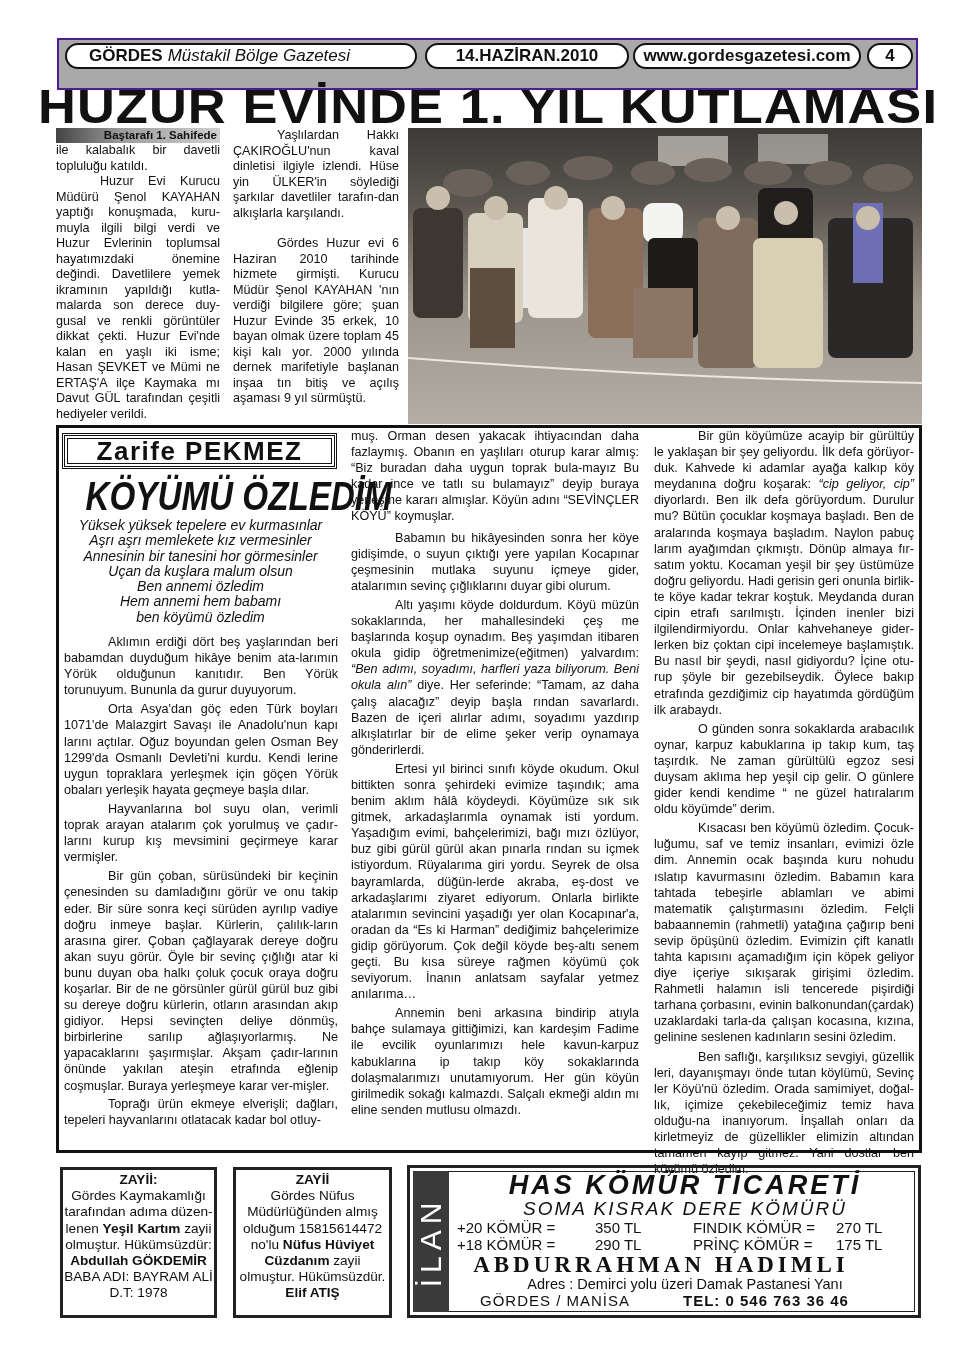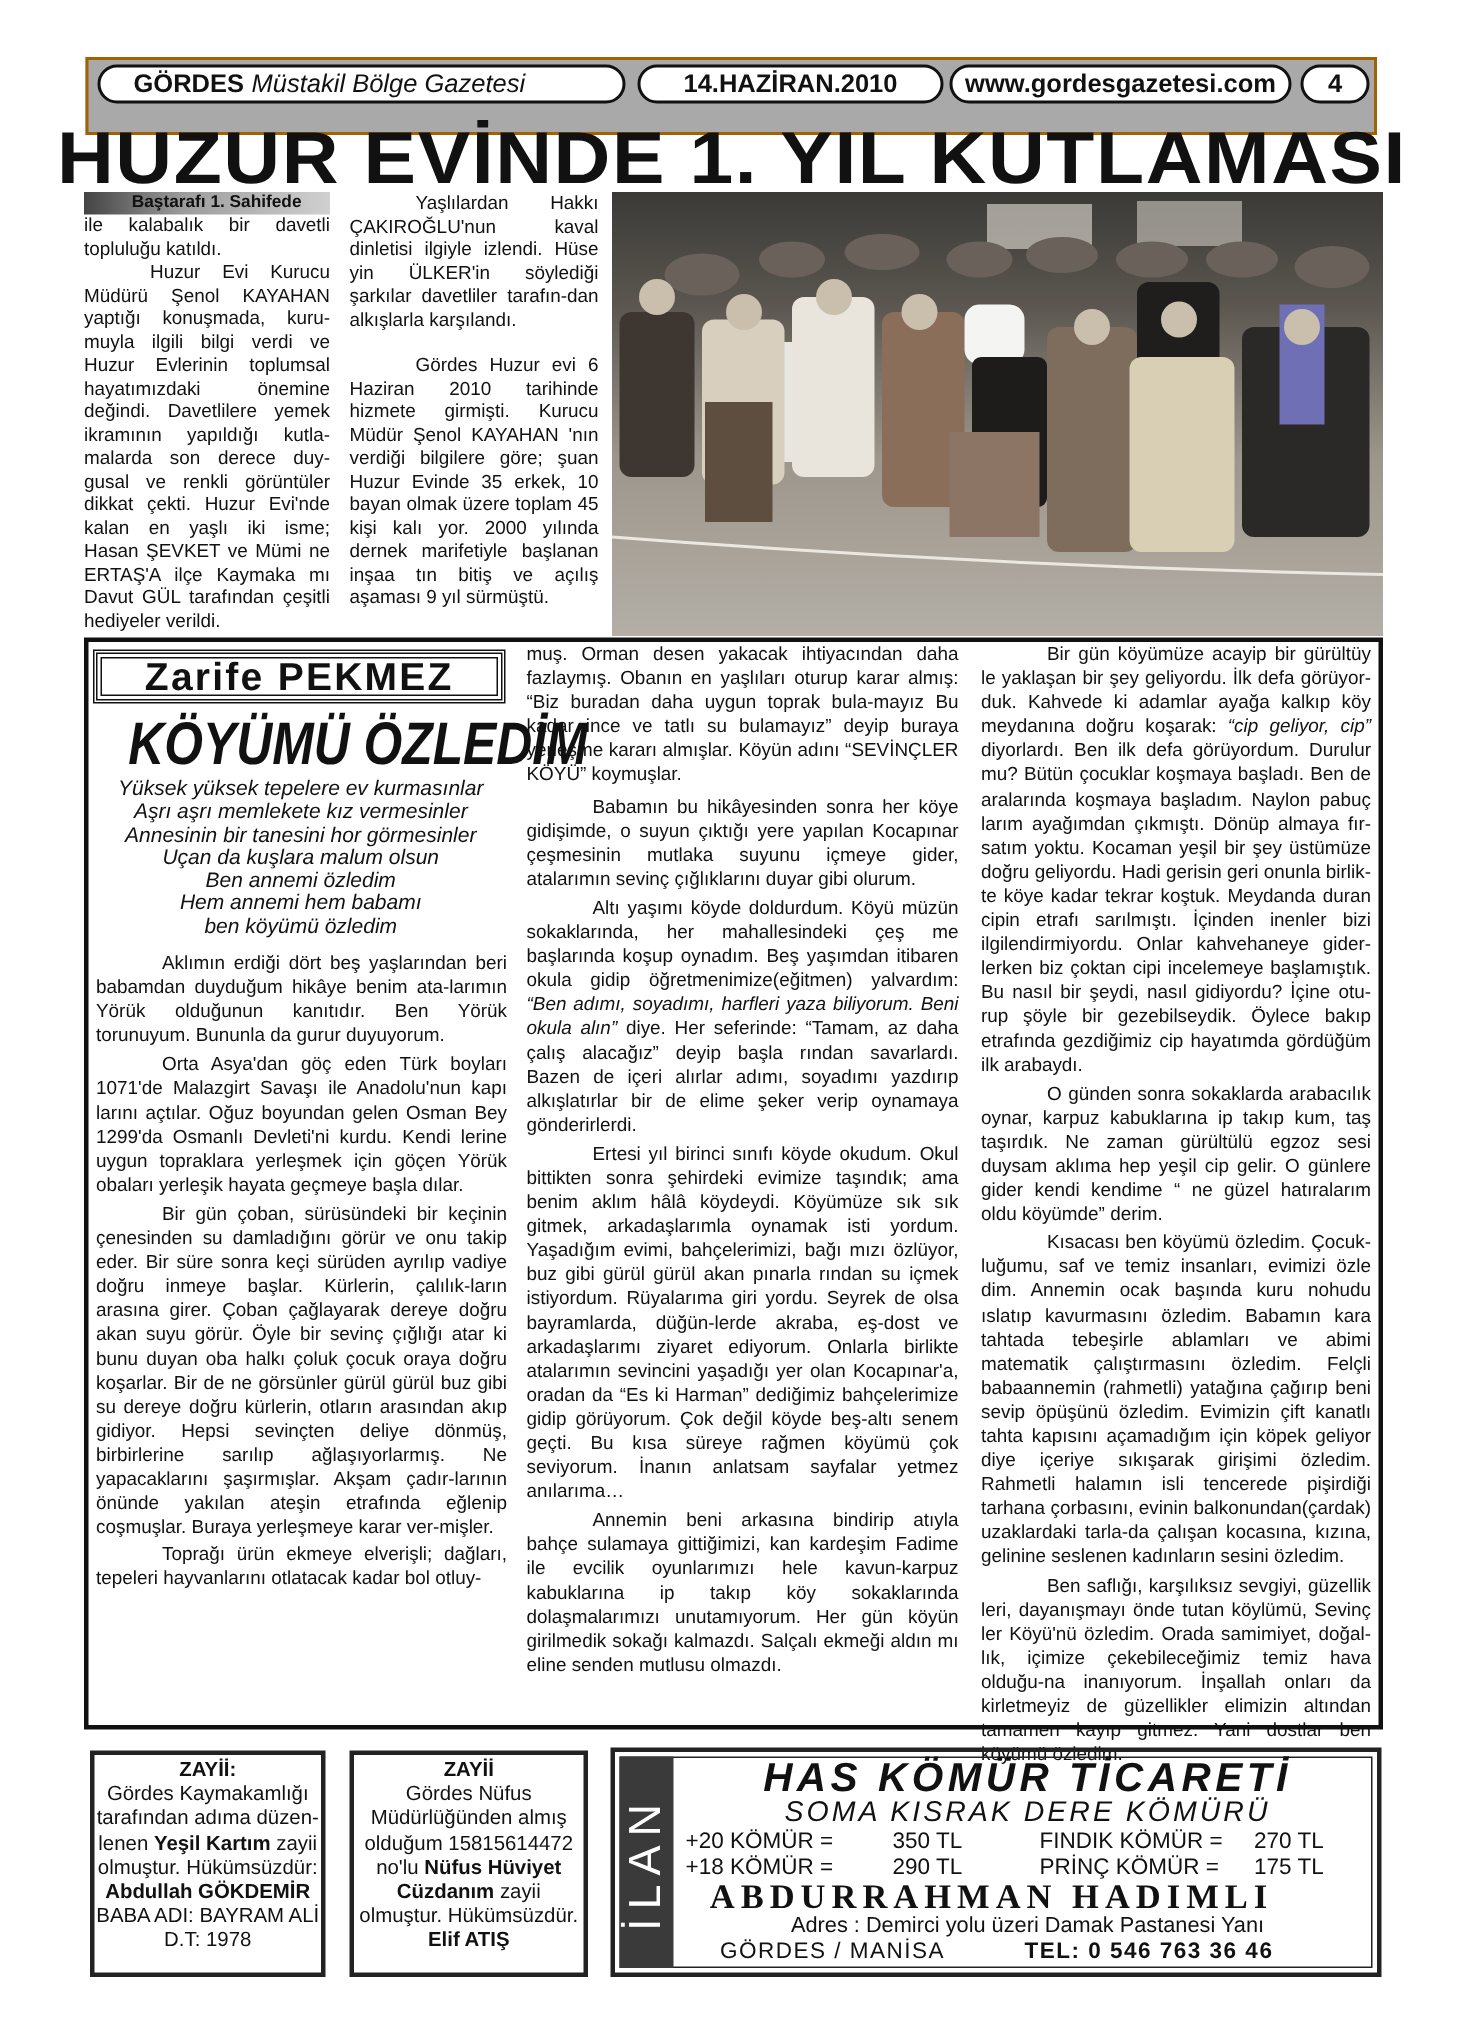--- a/index.html
+++ b/index.html
@@ -1,30 +1,30 @@
 <!DOCTYPE html>
 <html><head>
 <meta charset="utf-8">
 <style>
   html, body { margin:0; padding:0; background:#ffffff; }
   body { width:975px; height:1350px; position:relative; overflow:hidden; font-family:"Liberation Sans", sans-serif; color:#111; }
   .abs { position:absolute; }
 
   
-  .header-bar { left:57px; top:38px; width:861px; height:52px; background:#a9a9a9; border:2px solid #a16207; box-sizing:border-box; }
+  .header-bar { left:57px; top:38px; width:861px; height:52px; background:#a9a9a9; border:2px solid #4c1d95; box-sizing:border-box; }
   .pill { position:absolute; top:3px; height:26px; background:#fff; border:2px solid #111; border-radius:14px; box-sizing:border-box; display:flex; align-items:center; justify-content:center; font-size:17px; font-weight:bold; white-space:nowrap; }
   .pill .it { font-style:italic; font-weight:normal; margin-left:5px; }
 
   .headline { left:58px; top:80px; width:860px; text-align:center; font-size:49px; font-weight:bold; letter-spacing:1px; line-height:52px; white-space:nowrap; transform:scaleX(1.07); transform-origin:center; }
 
   
   .col { font-size:12.6px; line-height:15.5px; text-align:justify; }
   .col p { margin:0; }
   .ind { text-indent:44px; }
-  .continued { background:linear-gradient(90deg,#444 0%,#9c9c9c 40%,#d0d0d0 100%); font-size:11.5px; font-weight:bold; text-align:right; padding-right:19px; height:15px; line-height:15px; color:#111; }
+  .continued { background:linear-gradient(90deg,#444 0%,#9c9c9c 40%,#d0d0d0 100%); font-size:11.5px; font-weight:bold; text-align:right; padding-right:3px; height:15px; line-height:15px; color:#111; }
 
   .photo { left:408px; top:128px; width:514px; height:296px; overflow:hidden; background:#9a958e; }
 
   
   .article-box { left:56px; top:425px; width:866px; height:728px; border:3px solid #111; box-sizing:border-box; }
   .author-box { left:62px; top:433px; width:275px; height:36px; border:3px double #111; outline:1px solid #111; outline-offset:-6px; box-sizing:border-box; font-size:26px; font-weight:bold; letter-spacing:1.5px; display:flex; align-items:center; justify-content:center; white-space:nowrap; }
   .article-title { left:62px; top:474px; width:277px; text-align:center; font-size:40px; font-weight:bold; font-style:italic; line-height:44px; transform:scaleX(0.83); transform-origin:center; white-space:nowrap; }
   .poem { left:62px; top:518px; width:277px; text-align:center; font-size:14px; font-style:italic; line-height:15.3px; }
   .poem div { white-space:nowrap; }
   .acol { font-size:12.6px; line-height:16.1px; text-align:justify; }
@@ -131,20 +131,21 @@
   <div>Annesinin bir tanesini hor görmesinler</div>
   <div>Uçan da kuşlara malum olsun</div>
   <div>Ben annemi özledim</div>
   <div>Hem annemi hem babamı</div>
   <div>ben köyümü özledim</div>
 </div>
 
 <div class="abs acol" style="left:64px;top:634px;width:274px;">
   <p class="ind">Aklımın erdiği dört beş yaşlarından beri babamdan duyduğum hikâye benim ata-larımın Yörük olduğunun kanıtıdır. Ben Yörük torunuyum. Bununla da gurur duyuyorum.</p>
   <p class="ind" style="margin-top:3px;">Orta Asya'dan göç eden Türk boyları 1071'de Malazgirt Savaşı ile Anadolu'nun kapı larını açtılar. Oğuz boyundan gelen Osman Bey 1299'da Osmanlı Devleti'ni kurdu. Kendi lerine uygun topraklara yerleşmek için göçen Yörük obaları yerleşik hayata geçmeye başla dılar.</p>
+  <p class="ind" style="margin-top:3px;">Hayvanlarına bol suyu olan, verimli toprak arayan atalarım çok yorulmuş ve çadır-larını kurup kış mevsimini geçirmeye karar vermişler.</p>
   <p class="ind" style="margin-top:3px;">Bir gün çoban, sürüsündeki bir keçinin çenesinden su damladığını görür ve onu takip eder. Bir süre sonra keçi sürüden ayrılıp vadiye doğru inmeye başlar. Kürlerin, çalılık-ların arasına girer. Çoban çağlayarak dereye doğru akan suyu görür. Öyle bir sevinç çığlığı atar ki bunu duyan oba halkı çoluk çocuk oraya doğru koşarlar. Bir de ne görsünler gürül gürül buz gibi su dereye doğru kürlerin, otların arasından akıp gidiyor. Hepsi sevinçten deliye dönmüş, birbirlerine sarılıp ağlaşıyorlarmış. Ne yapacaklarını şaşırmışlar. Akşam çadır-larının önünde yakılan ateşin etrafında eğlenip coşmuşlar. Buraya yerleşmeye karar ver-mişler.</p>
   <p class="ind" style="margin-top:2px;">Toprağı ürün ekmeye elverişli; dağları, tepeleri hayvanlarını otlatacak kadar bol otluy-</p>
 </div>
 
 <div class="abs acol" style="left:351px;top:428px;width:288px;">
   <p>muş. Orman desen yakacak ihtiyacından daha fazlaymış. Obanın en yaşlıları oturup karar almış: “Biz buradan daha uygun toprak bula-mayız Bu kadar ince ve tatlı su bulamayız” deyip buraya yerleşme kararı almışlar. Köyün adını “SEVİNÇLER KÖYÜ” koymuşlar.</p>
   <p class="ind" style="margin-top:5px;">Babamın bu hikâyesinden sonra her köye gidişimde, o suyun çıktığı yere yapılan Kocapınar çeşmesinin mutlaka suyunu içmeye gider, atalarımın sevinç çığlıklarını duyar gibi olurum.</p>
   <p class="ind" style="margin-top:3px;"><span>Altı yaşımı köyde doldurdum. Köyü müzün sokaklarında, her mahallesindeki çeş me başlarında koşup oynadım. Beş yaşımdan itibaren okula gidip öğretmenimize(eğitmen) yalvardım: </span><i>“Ben adımı, soyadımı, harfleri yaza biliyorum. Beni okula alın”</i><span> diye. Her seferinde: “Tamam, az daha çalış alacağız” deyip başla rından savarlardı. Bazen de içeri alırlar adımı, soyadımı yazdırıp alkışlatırlar bir de elime şeker verip oynamaya gönderirlerdi.</span></p>
   <p class="ind" style="margin-top:3px;">Ertesi yıl birinci sınıfı köyde okudum. Okul bittikten sonra şehirdeki evimize taşındık; ama benim aklım hâlâ köydeydi. Köyümüze sık sık gitmek, arkadaşlarımla oynamak isti yordum. Yaşadığım evimi, bahçelerimizi, bağı mızı özlüyor, buz gibi gürül gürül akan pınarla rından su içmek istiyordum. Rüyalarıma giri yordu. Seyrek de olsa bayramlarda, düğün-lerde akraba, eş-dost ve arkadaşlarımı ziyaret ediyorum. Onlarla birlikte atalarımın sevincini yaşadığı yer olan Kocapınar'a, oradan da “Es ki Harman” dediğimiz bahçelerimize gidip görüyorum. Çok değil köyde beş-altı senem geçti. Bu kısa süreye rağmen köyümü çok seviyorum. İnanın anlatsam sayfalar yetmez anılarıma…</p>
   <p class="ind" style="margin-top:3px;">Annemin beni arkasına bindirip atıyla bahçe sulamaya gittiğimizi, kan kardeşim Fadime ile evcilik oyunlarımızı hele kavun-karpuz kabuklarına ip takıp köy sokaklarında dolaşmalarımızı unutamıyorum. Her gün köyün girilmedik sokağı kalmazdı. Salçalı ekmeği aldın mı eline senden mutlusu olmazdı.</p>

